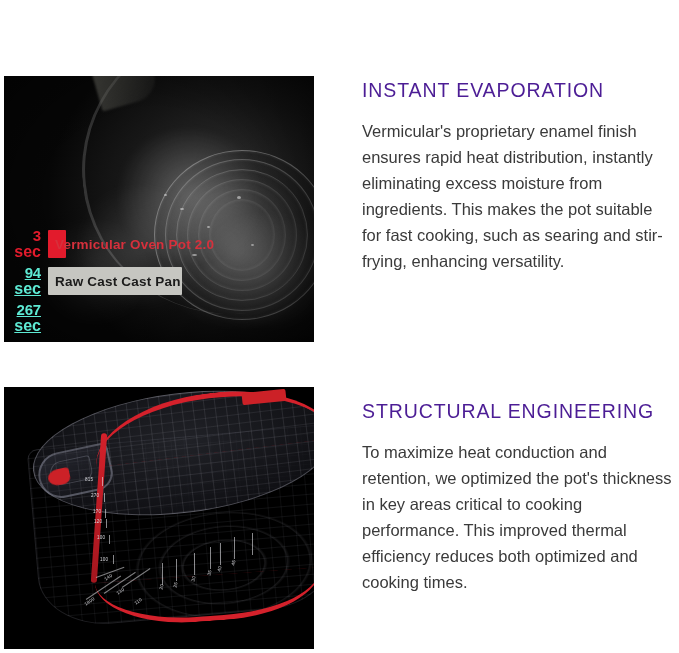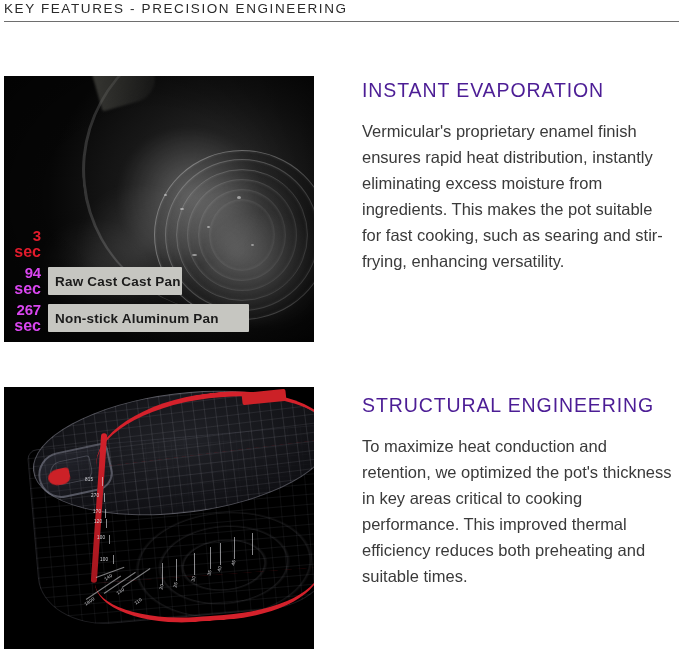--- a/index.html
+++ b/index.html
@@ -53,21 +53,21 @@
   }
   .copy-title {
     font-size: 19.5px;
     letter-spacing: 0.9px;
     color: #4c1d95;
     font-weight: 400;
     line-height: 24px;
     white-space: nowrap;
   }
   #feature-row-1 .copy-title { margin-top: 2px; }
-  #feature-row-2 .copy-title { margin-top: 6px; }
+  #feature-row-2 .copy-title { margin-top: 12px; }
   .copy-body {
     margin-top: 16px;
     font-size: 16.5px;
     line-height: 26px;
     color: #3a3a3a;
     font-weight: 400;
   }
 
   
   .photo-pot {
@@ -180,21 +180,21 @@
     font-weight: 700;
     letter-spacing: 0.2px;
     white-space: nowrap;
   }
   .row-accent .bar-label .num,
   .row-accent .bar-label .unit { color: #e21b2c; }
   .row-accent .bar-fill { background: #e21b2c; }
   .row-accent .bar-text { color: #d6303c; }
 
   .row-muted .bar-label .num,
-  .row-muted .bar-label .unit { color: #d946ef; }
+  .row-muted .bar-label .unit { color: #5eead4; text-decoration: underline; }
   .row-muted .bar-fill { background: #c6c6c1; }
   .row-muted .bar-text { color: #1b1b1b; }
 
   
   .cad-pot { position: absolute; inset: 0; background: #000; }
   .cad-lid {
     position: absolute;
     left: 28px; top: 6px;
     width: 300px; height: 120px;
     border-radius: 50%;
@@ -309,24 +309,20 @@
     position: absolute;
     width: 1px;
     background: rgba(225,225,230,0.6);
   }
 </style>
 </head>
 <body>
 
 <div class="page">
 
-  <div class="section-header">
-    <div class="section-header-title">KEY FEATURES - PRECISION ENGINEERING</div>
-    <div class="header-rule"></div>
-  </div>
 
   <div class="feature-row" id="feature-row-1">
 
     <div class="media-frame">
       <div class="photo-pot"></div>
       <div class="pot-rim"></div>
       <div class="pot-lip"></div>
       <div class="ring r1"></div>
       <div class="ring r2"></div>
       <div class="ring r3"></div>
@@ -346,41 +342,41 @@
       <div class="speck" style="left:188px;top:178px;width:5px;height:2px;"></div>
       <div class="img-vignette"></div>
 
       <div class="bar-chart">
 
         <div class="bar-row row-accent">
           <div class="bar-label">
             <span class="num">3</span>
             <span class="unit">sec</span>
           </div>
+          <div class="bar-track">
+            <div class="bar-fill" style="width:7%;"></div>
+            <div class="bar-text">Vermicular Oven Pot 2.0</div>
+          </div>
         </div>
 
         <div class="bar-row row-muted">
           <div class="bar-label">
             <span class="num">94</span>
             <span class="unit">sec</span>
           </div>
           <div class="bar-track">
             <div class="bar-fill" style="width:52%;"></div>
             <div class="bar-text">Raw Cast Cast Pan</div>
           </div>
         </div>
 
         <div class="bar-row row-muted">
           <div class="bar-label">
             <span class="num">267</span>
             <span class="unit">sec</span>
-          </div>
-          <div class="bar-track">
-            <div class="bar-fill" style="width:78%;"></div>
-            <div class="bar-text">Non-stick Aluminum Pan</div>
           </div>
         </div>
 
       </div>
     </div>
 
     <div class="copy-block">
       <div class="copy-title">INSTANT EVAPORATION</div>
       <div class="copy-body">Vermicular's proprietary enamel finish ensures rapid heat distribution, instantly eliminating excess moisture from ingredients. This makes the pot suitable for fast cooking, such as searing and stir-frying, enhancing versatility.</div>
     </div>
@@ -435,17 +431,17 @@
         <div class="cad-callout" style="left:171px;top:198px;transform:rotate(-80deg);">25</div>
         <div class="cad-callout" style="left:189px;top:192px;transform:rotate(-80deg);">30</div>
         <div class="cad-callout" style="left:205px;top:186px;transform:rotate(-80deg);">35</div>
         <div class="cad-callout" style="left:215px;top:182px;transform:rotate(-80deg);">40</div>
         <div class="cad-callout" style="left:229px;top:176px;transform:rotate(-80deg);">45</div>
       </div>
     </div>
 
     <div class="copy-block">
       <div class="copy-title">STRUCTURAL ENGINEERING</div>
-      <div class="copy-body">To maximize heat conduction and retention, we optimized the pot's thickness in key areas critical to cooking performance. This improved thermal efficiency reduces both preheating and suitable times.</div>
+      <div class="copy-body">To maximize heat conduction and retention, we optimized the pot's thickness in key areas critical to cooking performance. This improved thermal efficiency reduces both optimized and cooking times.</div>
     </div>
   </div>
 
 </div>
 
 </body></html>

